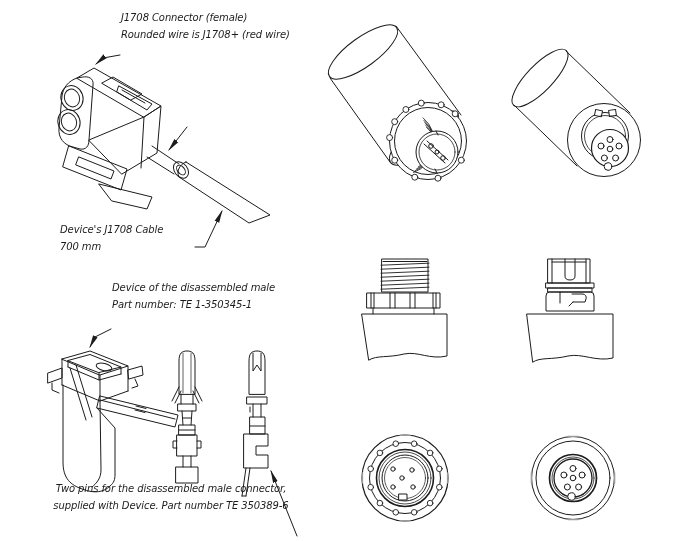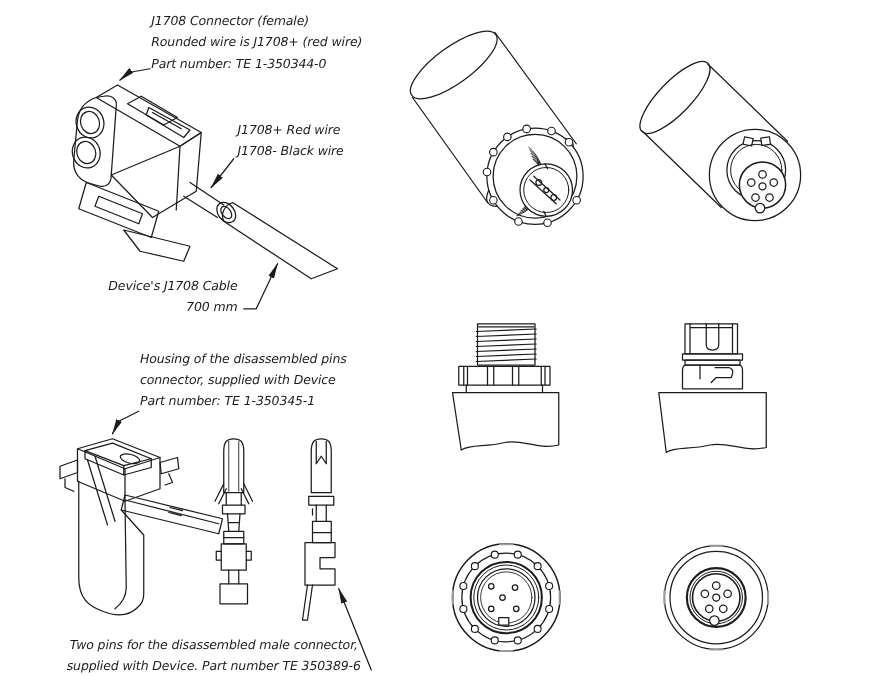--- a/index.html
+++ b/index.html
@@ -1,21 +1,21 @@
 <!DOCTYPE html>
 <html><head>
 <meta charset="utf-8">
 <style>
   html,body{margin:0;padding:0;background:#ffffff;}
   .canvas{position:relative;width:700px;height:541px;background:#ffffff;overflow:hidden;
           font-family:"DejaVu Sans", sans-serif;}
   svg.lineart{position:absolute;left:0;top:0;}
   .ann{position:absolute;color:#1c1c1c;font-style:italic;font-size:10px;line-height:17px;
        letter-spacing:-0.1px;white-space:nowrap;}
-  .ann.right{text-align:right;}
+  .ann.right{}
   .ann.center{text-align:center;}
 </style>
 </head>
 <body>
 
 <div class="canvas">
 
 <svg class="lineart" width="700" height="541" viewBox="0 0 700 541" fill="none" stroke="#1c1c1c" stroke-width="1" stroke-linecap="round" stroke-linejoin="round">
   <defs>
     <marker id="arw" viewBox="0 0 12 6" refX="11" refY="3" markerWidth="13" markerHeight="7" orient="auto-start-reverse" markerUnits="userSpaceOnUse">
@@ -222,37 +222,31 @@
     <rect x="250" y="417" width="15" height="17"></rect>
     <path d="M250,426 L265,426"></path>
     <path d="M244,434 L268,434 L268,446 L256,446 L256,455 L268,455 L268,468 L244,468 Z"></path>
     <path d="M246,468 L242,496 M250,468 L246,496 M242,496 L246,496"></path>
   </g>
 </svg>
 
   <div class="ann" style="left:121px;top:9px">
     <div>J1708 Connector (female)</div>
     <div>Rounded wire is J1708+ (red wire)</div>
-    <div>Part number: TE 1-350344-0</div>
-  </div>
-
-  <div class="ann" style="left:190px;top:96px">
-    <div>J1708+ Red wire</div>
-    <div>J1708- Black wire</div>
-  </div>
+  </div>
+
 
   <div class="ann right" style="left:60px;top:221px;width:130px">
     <div>Device's J1708 Cable</div>
     <div>700 mm</div>
   </div>
 
   <div class="ann" style="left:112px;top:279px">
-    <div>Housing of the disassembled pins</div>
-    <div>connector, supplied with Device</div>
+    <div>Device of the disassembled male</div>
     <div>Part number: TE 1-350345-1</div>
   </div>
 
-  <div class="ann center" style="left:38px;top:508px;width:266px">
+  <div class="ann center" style="left:38px;top:480px;width:266px">
     <div>Two pins for the disassembled male connector,</div>
     <div>supplied with Device. Part number TE 350389-6</div>
   </div>
 
 </div>
 
 </body></html>

